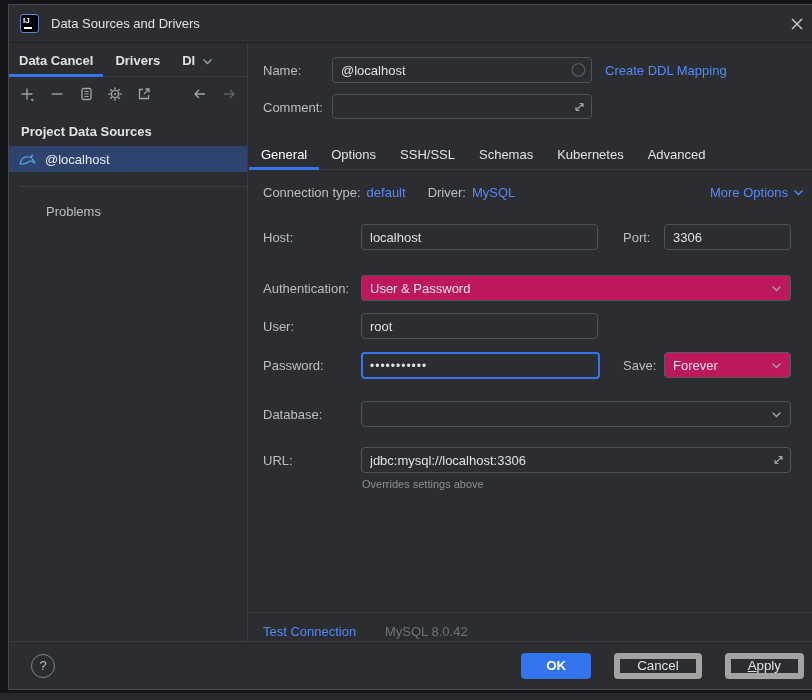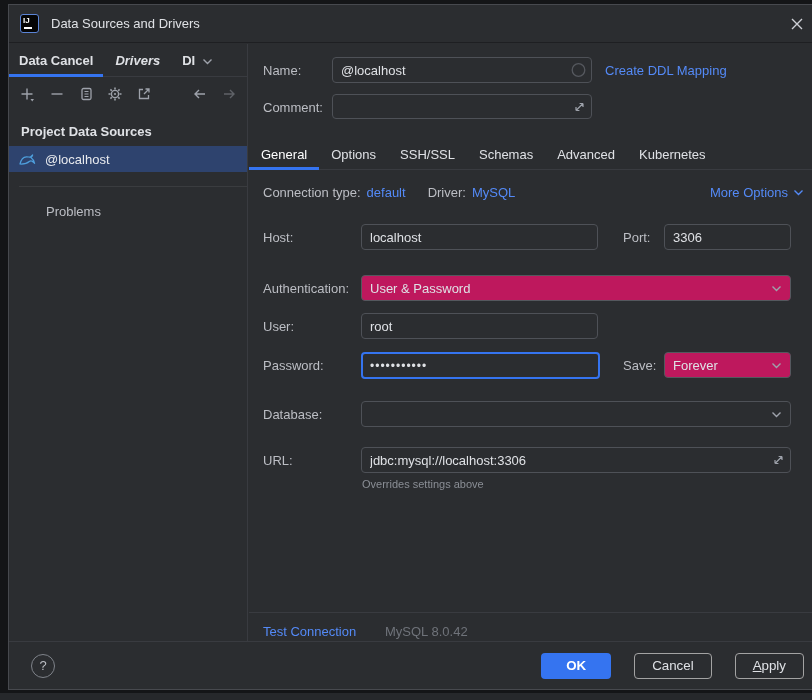--- a/index.html
+++ b/index.html
@@ -22,21 +22,21 @@
                align-items:center; justify-content:center; cursor:default; border-radius:4px; }
 
   
   .main { position:absolute; top:39px; left:0; right:0; bottom:48px; }
   .sidebar { position:absolute; left:0; top:0; width:239px; height:100%; border-right:1px solid #393b40; }
   .panel { position:absolute; left:240px; top:0; right:0; height:100%; }
 
   
   .side-tabs { height:33px; border-bottom:1px solid #393b40; display:flex; align-items:stretch; color:#dfe1e5; }
   .side-tab { display:flex; align-items:center; padding:0 10px; font-weight:bold; position:relative; }
-  .side-tab.second { padding:0 12px;font-style:italic; }
+  .side-tab.second { padding:0 12px; }
   .side-tab.active::after { content:""; position:absolute; left:0; right:0; bottom:-1px; height:3px; background:#3574f0; }
   .side-tab .chev { margin-left:7px; margin-top:2px; }
 
   .side-toolbar { height:30px; display:flex; align-items:center; padding:0 10px; gap:12px; margin-top:2px; }
   .tool-ic { width:17px; height:17px; display:flex; align-items:center; justify-content:center; border-radius:3px; }
   .tool-ic.nav-back { margin-left:auto; }
   .tool-ic.disabled svg { opacity:.45; }
 
   .side-header { margin:15px 0 0 12px; font-weight:bold; color:#dfe1e5; }
   .ds-item { margin-top:7px; height:26px; background:#2e436e; display:flex; align-items:center; padding-left:10px; gap:9px; color:#e8eaee; }
@@ -76,21 +76,21 @@
 
   
   .footer { position:absolute; left:0; right:0; bottom:0; height:48px; border-top:1px solid #393b40;
             display:flex; align-items:center; padding:0 15px; }
   .help-btn { width:24px; height:24px; border:1px solid #7f838a; border-radius:50%; color:#bcbec4;
               display:flex; align-items:center; justify-content:center; font-size:13px; margin-left:7px; }
   .btns { margin-left:auto; display:flex; gap:23px; }
   .btn { height:26px; border-radius:4px; display:flex; align-items:center; justify-content:center; cursor:default; }
   .btn span { display:block; }
   .btn-ok { width:70px; background:#3574f0; color:#fff; font-weight:bold; border:none; }
-  .btn-sec { padding:0 17px; background:transparent; border:1px solid #a3a3a3; color:#dfe1e5; }
+  .btn-sec { padding:0 17px; background:transparent; border:6px solid #a3a3a3; color:#dfe1e5; }
   .btn-apply span::first-letter { text-decoration:underline; }
 
   svg { display:block; }
 </style>
 </head>
 <body>
 
 <div class="desktop-strip"></div>
 
 <div class="window">
@@ -220,24 +220,24 @@
         <div class="p-tab">
             <span>Options</span>
           </div>
         <div class="p-tab">
             <span>SSH/SSL</span>
           </div>
         <div class="p-tab">
             <span>Schemas</span>
           </div>
         <div class="p-tab">
+            <span>Kubernetes</span>
+          </div>
+        <div class="p-tab">
             <span>Advanced</span>
-          </div>
-        <div class="p-tab">
-            <span>Kubernetes</span>
           </div>
       </div>
 
       <div class="conn-row">
         <span class="lbl" style="position:static;">Connection type:</span>
         <span class="gap"></span>
         <span class="link">default</span>
         <span class="gap-lg"></span>
         <span class="lbl" style="position:static;">Driver:</span>
         <span class="gap"></span>

